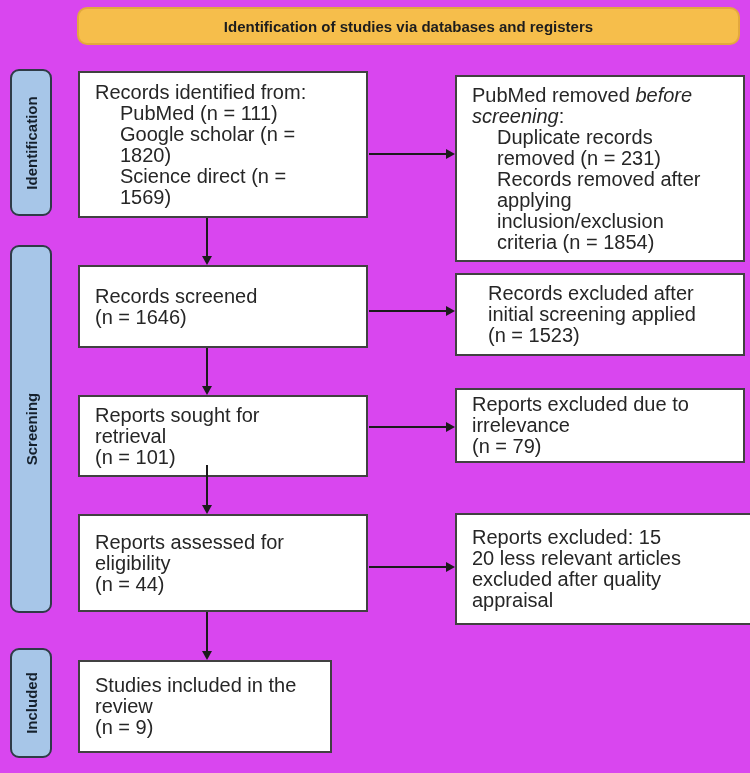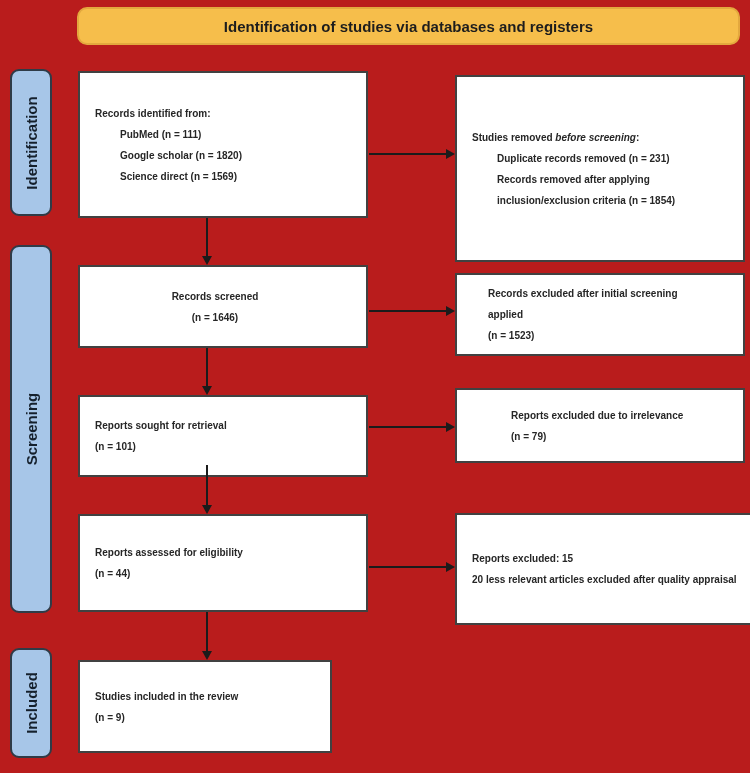--- a/index.html
+++ b/index.html
@@ -4,21 +4,21 @@
 <style>
   * { margin:0; padding:0; box-sizing:border-box; }
   html,body { background:#ffffff; }
   body {
     font-family:"Liberation Sans","DejaVu Sans",sans-serif;
     color:var(--text,#262626);
   }
   #canvas {
     position:relative;
     width:750px; height:773px;
-    background:#b91c1c;
+    background:#d946ef;
     overflow:hidden;
   }
 
   
   .banner {
     position:absolute; left:77px; top:7px; width:663px; height:38px;
     background:var(--banner-bg,#F6BE4B);
     border:2px solid var(--banner-border,#E3A83E);
     border-radius:10px;
     display:flex; align-items:center; justify-content:center;
@@ -42,21 +42,21 @@
   
   .box {
     position:absolute;
     background:#ffffff;
     border:2px solid var(--box-border,#414141);
     display:flex; align-items:center;
   }
   .box .content {
     width:100%;
     padding:0 31px 0 15px;
-    font-size:10px; line-height:21px;font-weight:bold;
+    font-size:20px; line-height:21px;
   }
   .line.sub { padding-left:25px; }
   .line em { font-style:italic; }
 
   
   .arrow-down {
     position:absolute; width:2px;
     background:var(--arrow,#1b1b1b);
   }
   .arrow-down::after {
@@ -99,21 +99,21 @@
 
   <div class="box" style="left:78px;top:71px;width:290px;height:147px;">
     <div class="content">
       <div class="line">Records identified from:</div>
       <div class="line sub">PubMed (n = 111)</div>
       <div class="line sub">Google scholar (n = 1820)</div>
       <div class="line sub">Science direct (n = 1569)</div>
     </div>
   </div>
 
-  <div class="box" style="left:78px;top:265px;width:290px;height:83px;text-align:center;">
+  <div class="box" style="left:78px;top:265px;width:290px;height:83px;">
     <div class="content">
       <div class="line">Records screened</div>
       <div class="line">(n = 1646)</div>
     </div>
   </div>
 
   <div class="box" style="left:78px;top:395px;width:290px;height:82px;">
     <div class="content">
       <div class="line">Reports sought for retrieval</div>
       <div class="line">(n = 101)</div>
@@ -129,34 +129,34 @@
 
   <div class="box" style="left:78px;top:660px;width:254px;height:93px;">
     <div class="content">
       <div class="line">Studies included in the review</div>
       <div class="line">(n = 9)</div>
     </div>
   </div>
 
   <div class="box" style="left:455px;top:75px;width:290px;height:187px;">
     <div class="content">
-      <div class="line"><span>Studies removed </span><em>before screening</em><span>:</span></div>
+      <div class="line"><span>PubMed removed </span><em>before screening</em><span>:</span></div>
       <div class="line sub">Duplicate records removed (n = 231)</div>
       <div class="line sub">Records removed after applying inclusion/exclusion criteria (n = 1854)</div>
     </div>
   </div>
 
   <div class="box" style="left:455px;top:273px;width:290px;height:83px;padding-left:16px;">
     <div class="content">
       <div class="line">Records excluded after initial screening applied</div>
       <div class="line">(n = 1523)</div>
     </div>
   </div>
 
-  <div class="box" style="left:455px;top:388px;width:290px;height:75px;padding-left:39px;">
+  <div class="box" style="left:455px;top:388px;width:290px;height:75px;">
     <div class="content">
       <div class="line">Reports excluded due to irrelevance</div>
       <div class="line">(n = 79)</div>
     </div>
   </div>
 
   <div class="box" style="left:455px;top:513px;width:318px;height:112px;">
     <div class="content">
       <div class="line">Reports excluded: 15</div>
       <div class="line">20 less relevant articles excluded after quality appraisal</div>

